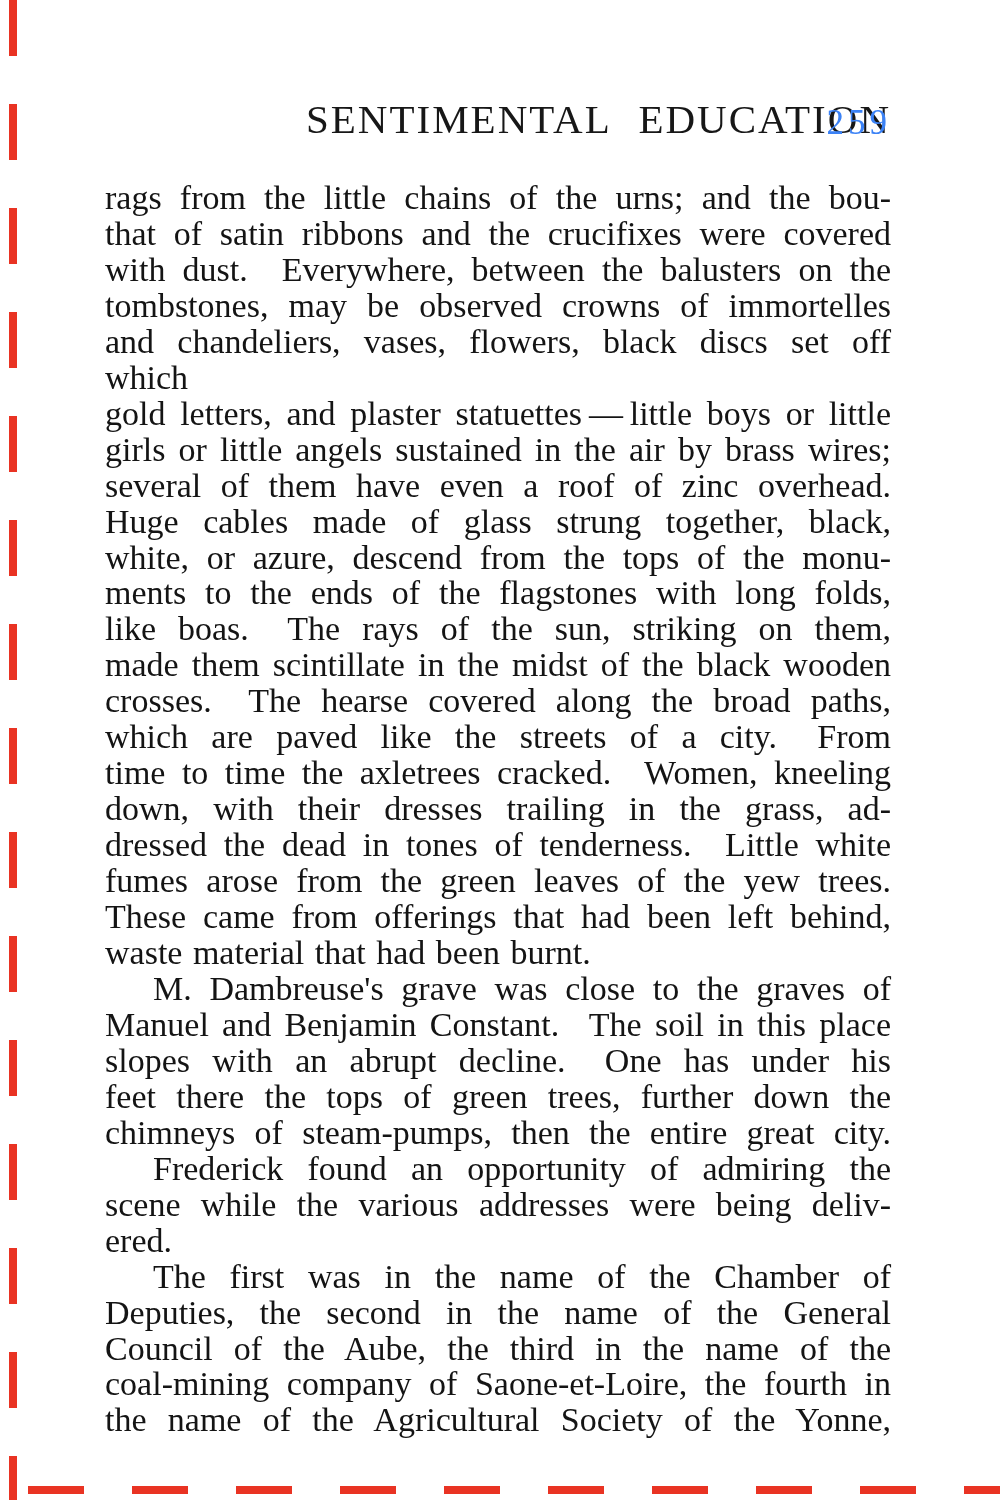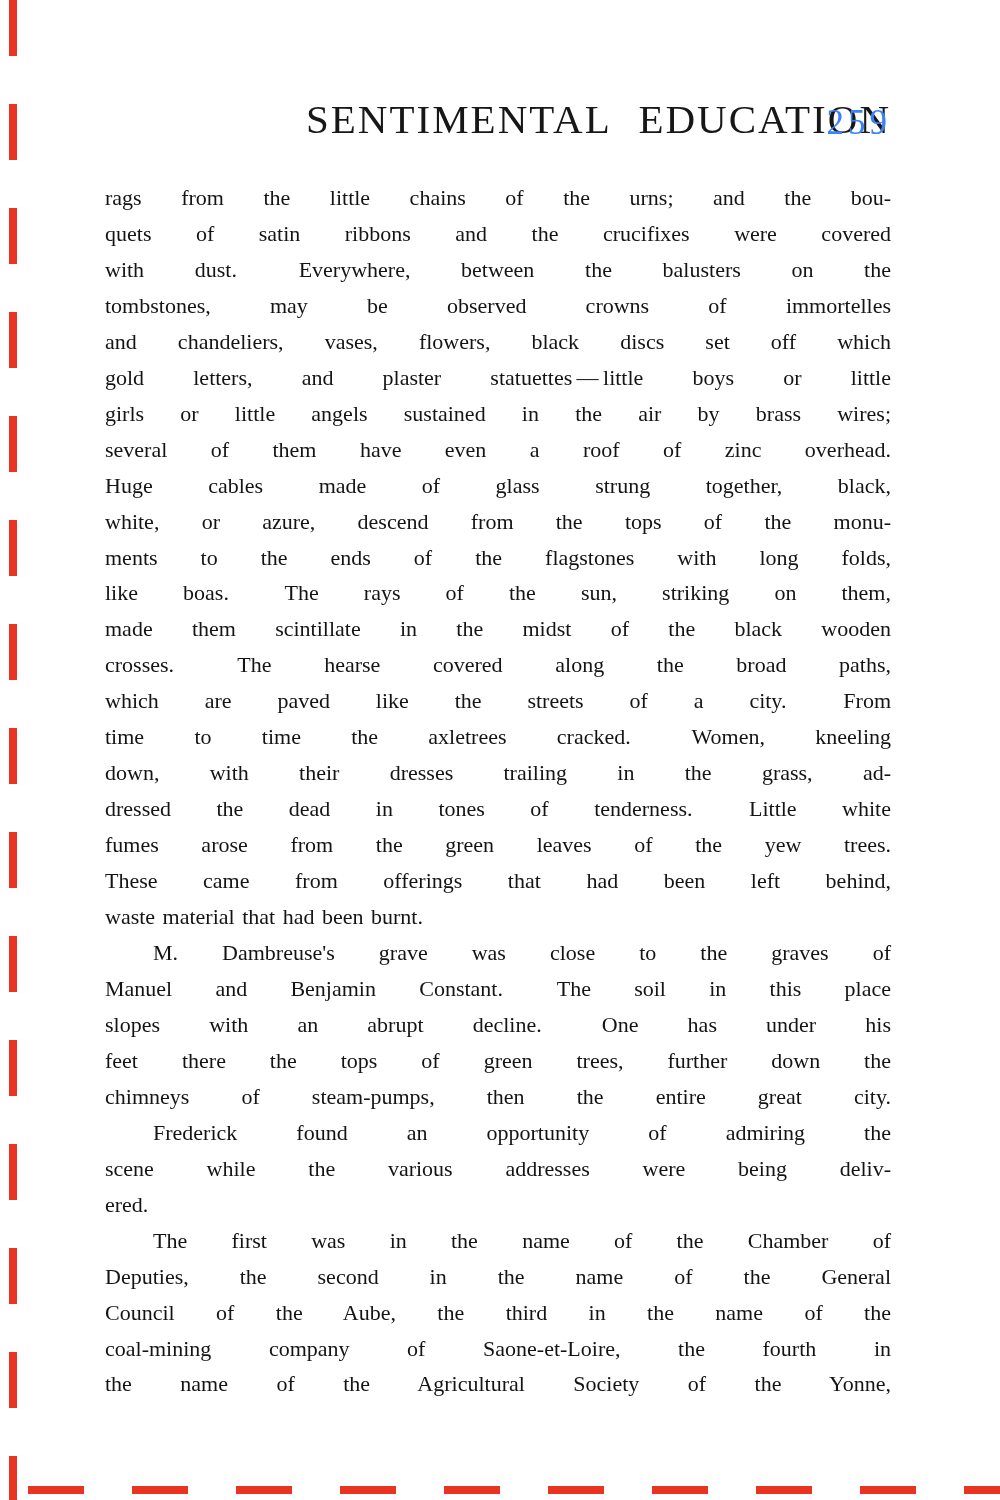--- a/index.html
+++ b/index.html
@@ -53,21 +53,21 @@
     letter-spacing: 4px;
     font-variant-numeric: oldstyle-nums;
     color: #3b82f6;
   }
 
   .body-text {
     position: absolute;
     top: 180px;
     left: 0;
     width: 786px;
-    font-size: 22px;
+    font-size: 34px;
     line-height: 35.95px;
     word-spacing: 2px;
   }
   .line {
     text-align: justify;
     text-align-last: justify;
     white-space: normal;
   }
   .line.short {
     text-align-last: left;
@@ -113,21 +113,21 @@
 <div class="edge-marks-bottom"></div>
 
 <div class="page">
   <div class="running-head">
     <div class="title">SENTIMENTAL EDUCATION</div>
     <div class="folio">259</div>
   </div>
 
   <div class="body-text">
       <div class="line">rags from the little chains of the urns; and the bou-</div>
-      <div class="line">quets of satin ribbons and the crucifixes were covered</div>
+      <div class="line">that of satin ribbons and the crucifixes were covered</div>
       <div class="line">with dust.  Everywhere, between the balusters on the</div>
       <div class="line">tombstones, may be observed crowns of immortelles</div>
       <div class="line">and chandeliers, vases, flowers, black discs set off which</div>
       <div class="line">gold letters, and plaster statuettes — little boys or little</div>
       <div class="line">girls or little angels sustained in the air by brass wires;</div>
       <div class="line">several of them have even a roof of zinc overhead.</div>
       <div class="line">Huge cables made of glass strung together, black,</div>
       <div class="line">white, or azure, descend from the tops of the monu-</div>
       <div class="line">ments to the ends of the flagstones with long folds,</div>
       <div class="line">like boas.  The rays of the sun, striking on them,</div>

